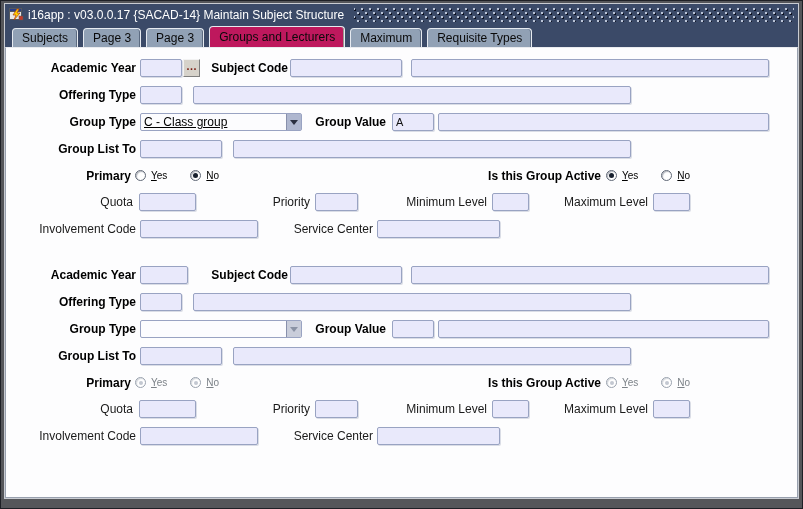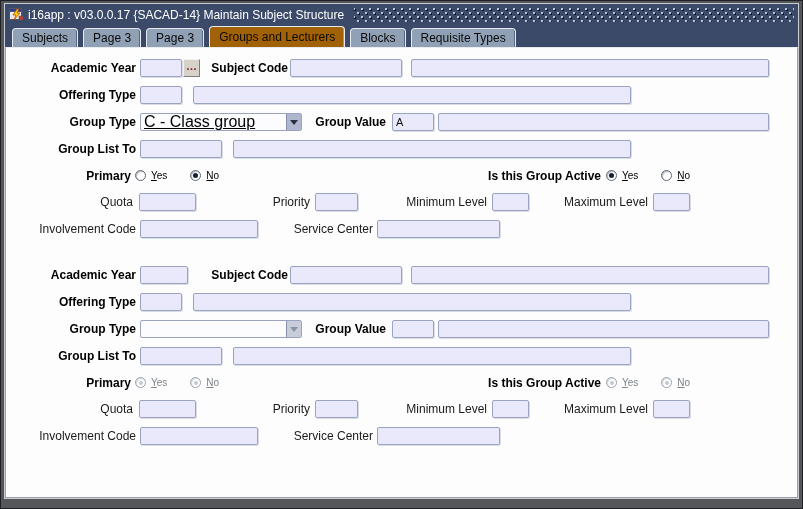--- a/index.html
+++ b/index.html
@@ -35,21 +35,21 @@
   .tabbar {
     height:22px; background:#3B4A68; display:flex; align-items:flex-end;
     padding:0 0 0 7px; gap:5px; flex:0 0 auto;
   }
   .tab {
     height:19px; padding:2px 9px 0 9px; font-size:12px; color:#0A0A0A;
     background:#91A1B5; border:1px solid #E6EAF0; border-bottom:none;
     border-radius:4px 4px 0 0; white-space:nowrap; cursor:default;
     box-shadow:inset -1px 0 0 #5B6A80;
   }
-  .tab.active { background:#a16207; height:21px; padding-top:3px;
+  .tab.active { background:#be185d; height:21px; padding-top:3px;
     box-shadow:inset -1px 0 0 #9A9890; }
 
   
   .content {
     position:relative; flex:1; background:#FDFDFE;
     border:1px solid #98A0AE; border-top:1px solid #E9EBEF;
     overflow:hidden;
   }
 
   .bl, .rl { position:absolute; height:18px; line-height:18px;
@@ -70,21 +70,21 @@
     border:1px solid #7F7F7F; border-top-color:#F2F2F2; border-left-color:#F2F2F2;
     color:#7B1E14; font-weight:bold; font-size:11px; line-height:12px;
     text-align:center; cursor:pointer;
   }
 
   .combo {
     position:absolute; height:18px; background:#FCFCFE;
     border:1px solid #99A3C2; border-radius:2px; display:flex;
     align-items:center; cursor:default;
   }
-  .combo .ctext { flex:1; font-size:16px; color:#000; padding:0 3px;
+  .combo .ctext { flex:1; font-size:12px; color:#000; padding:0 3px;
     white-space:nowrap; overflow:hidden; text-decoration:underline; }
   .combo.empty .ctext { text-decoration:none; }
   .combo .cbtn {
     width:15px; height:16px; margin-right:0px; background:#AFB7CF;
     border-left:1px solid #8890AC; display:flex; align-items:center;
     justify-content:center;
   }
   .combo .arrow { width:0; height:0; border-left:4px solid transparent;
     border-right:4px solid transparent; border-top:5px solid #2A2F40; }
   .combo.disabled .cbtn { background:#C9CDDA; }
@@ -124,21 +124,21 @@
     </svg>
     <span class="title">i16app : v03.0.0.17  {SACAD-14} Maintain Subject Structure</span>
     <div class="title-dots"></div>
   </div>
 
   <div class="tabbar">
     <span class="tab">Subjects</span>
     <span class="tab">Page 3</span>
     <span class="tab">Page 3</span>
     <span class="tab active">Groups and Lecturers</span>
-    <span class="tab">Blocks</span>
+    <span class="tab">Maximum</span>
     <span class="tab">Requisite Types</span>
   </div>
 
   <div class="content">
 
     <span class="bl" style="left:0;width:130px;top:11px">Academic Year</span>
     <input class="fld" style="left: 134px; width: 42px; top: 11px;" value="">
     <div class="lov" style="left:177px;top:11px">…</div>
     <span class="bl" style="left:196px;width:86px;top:11px">Subject Code</span>
     <input class="fld" style="left: 284px; width: 112px; top: 11px;" value="">

